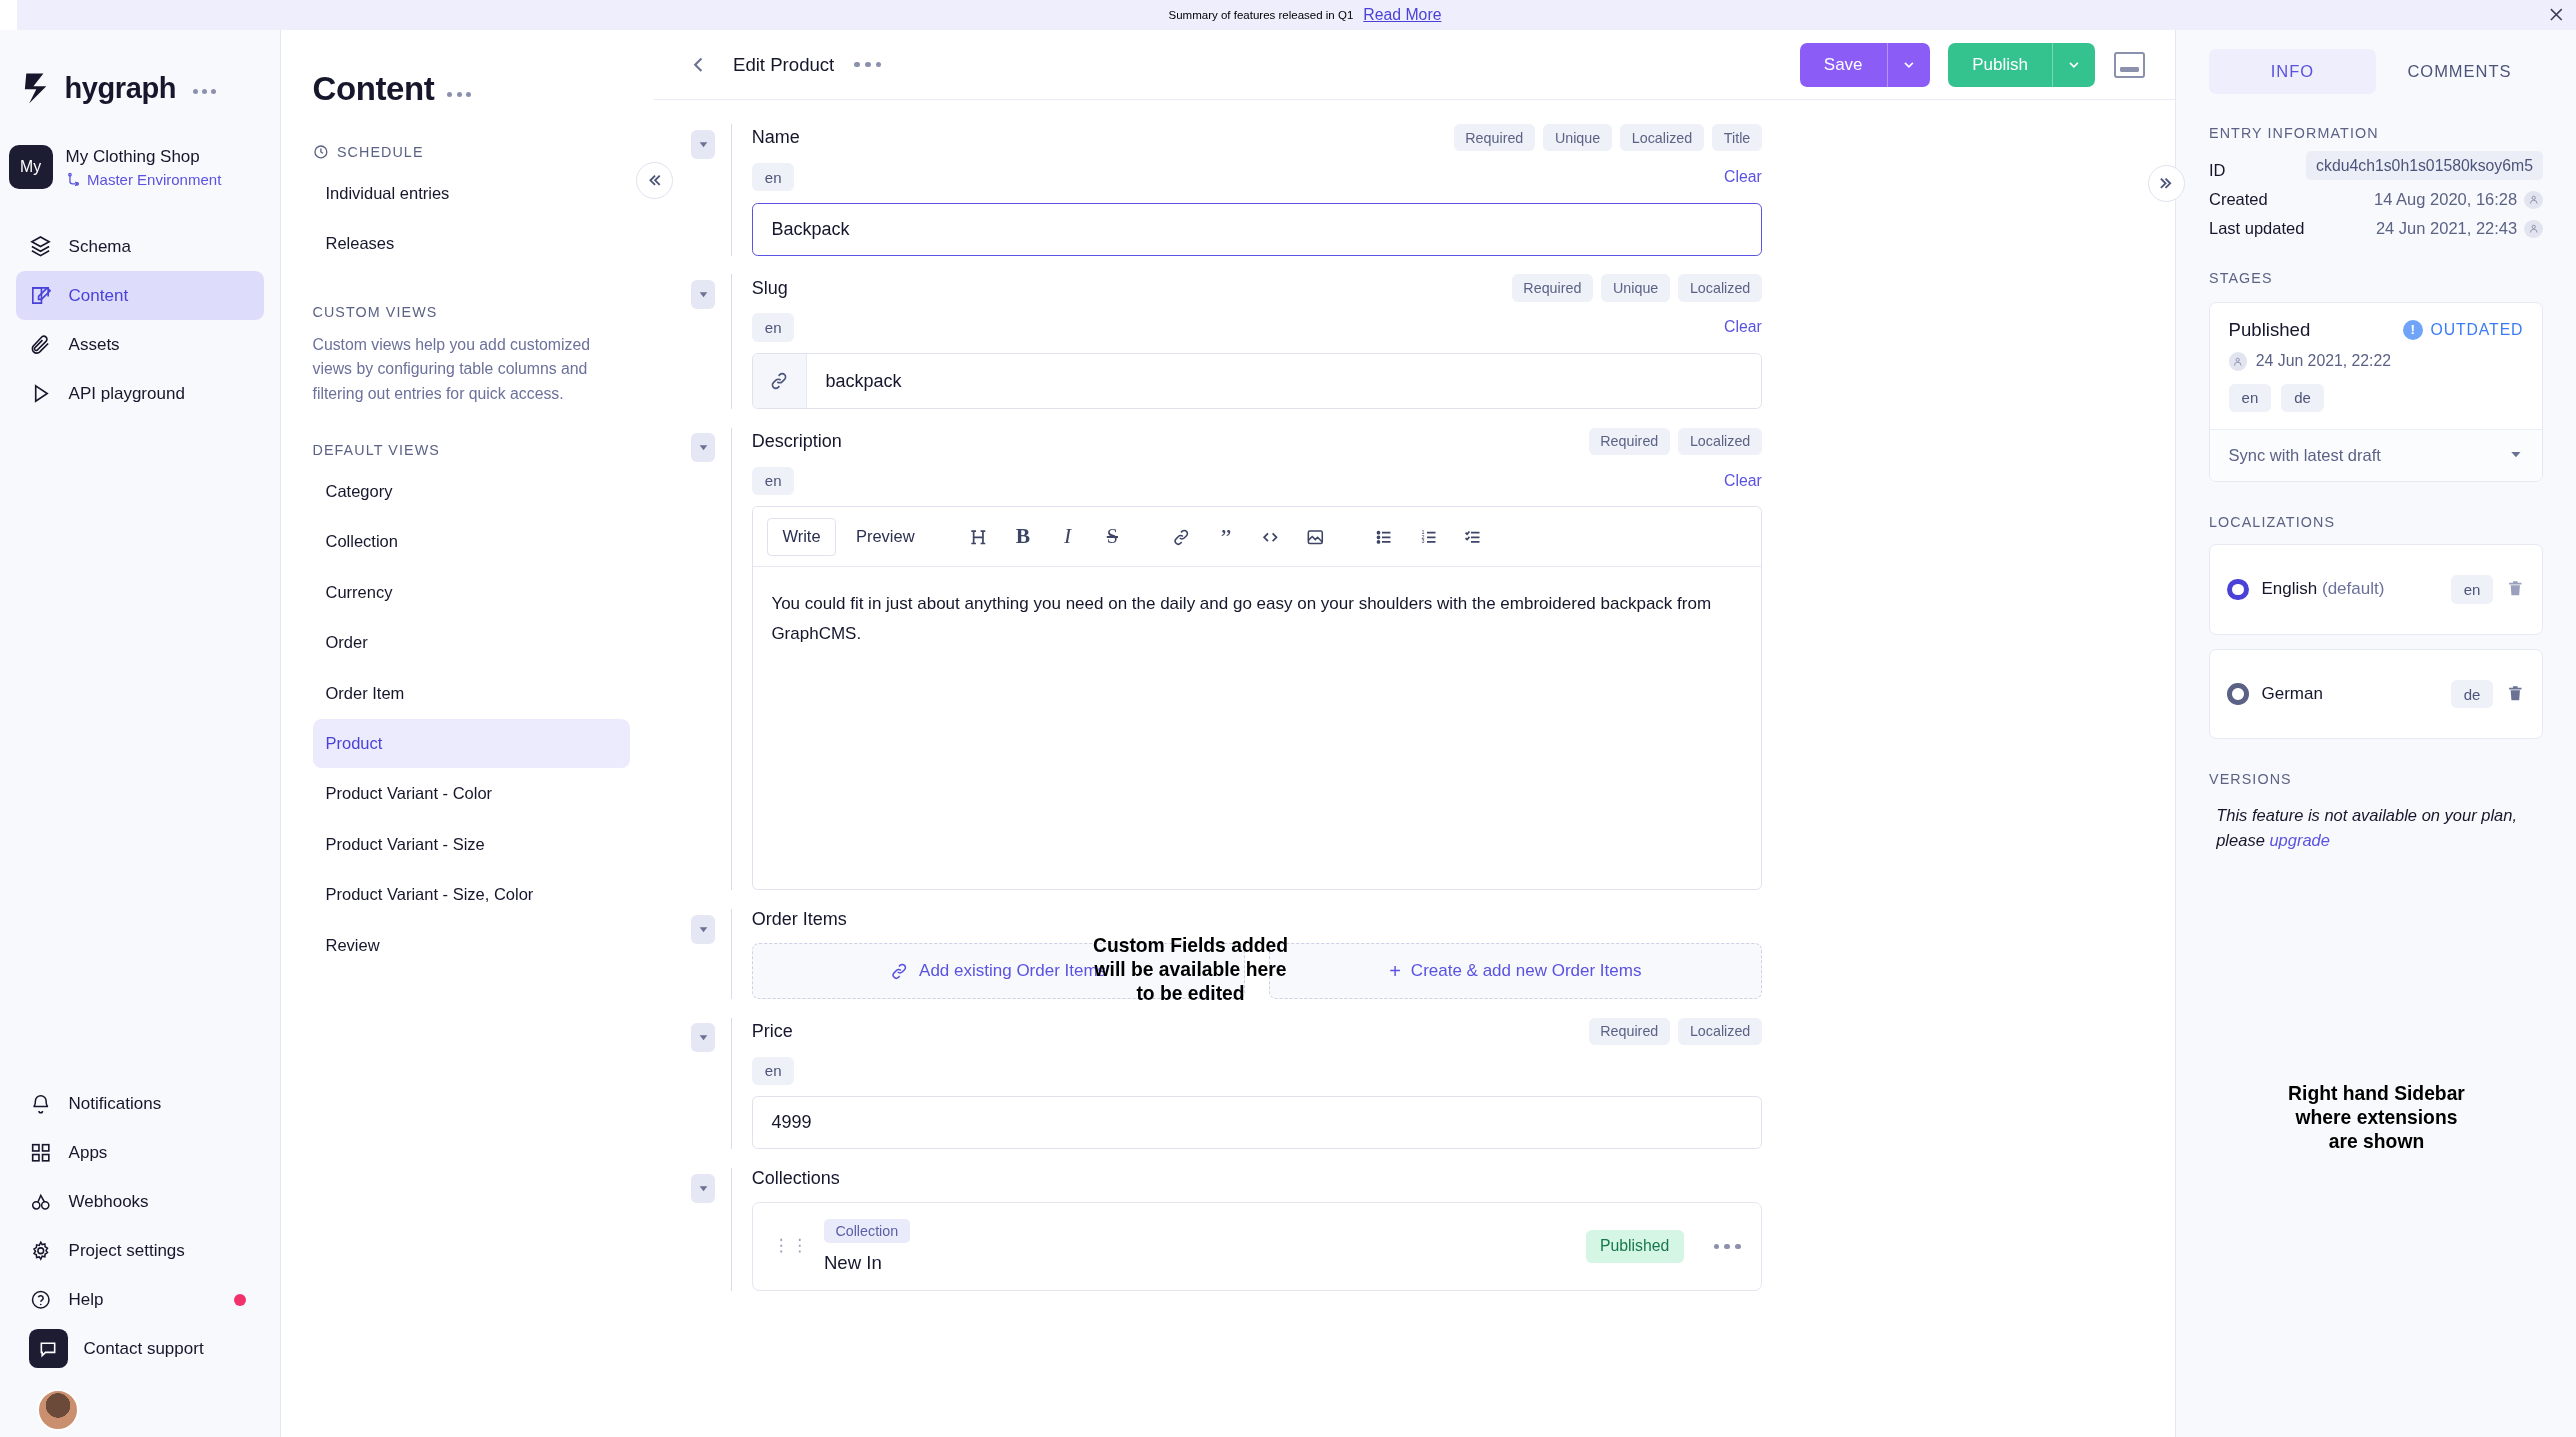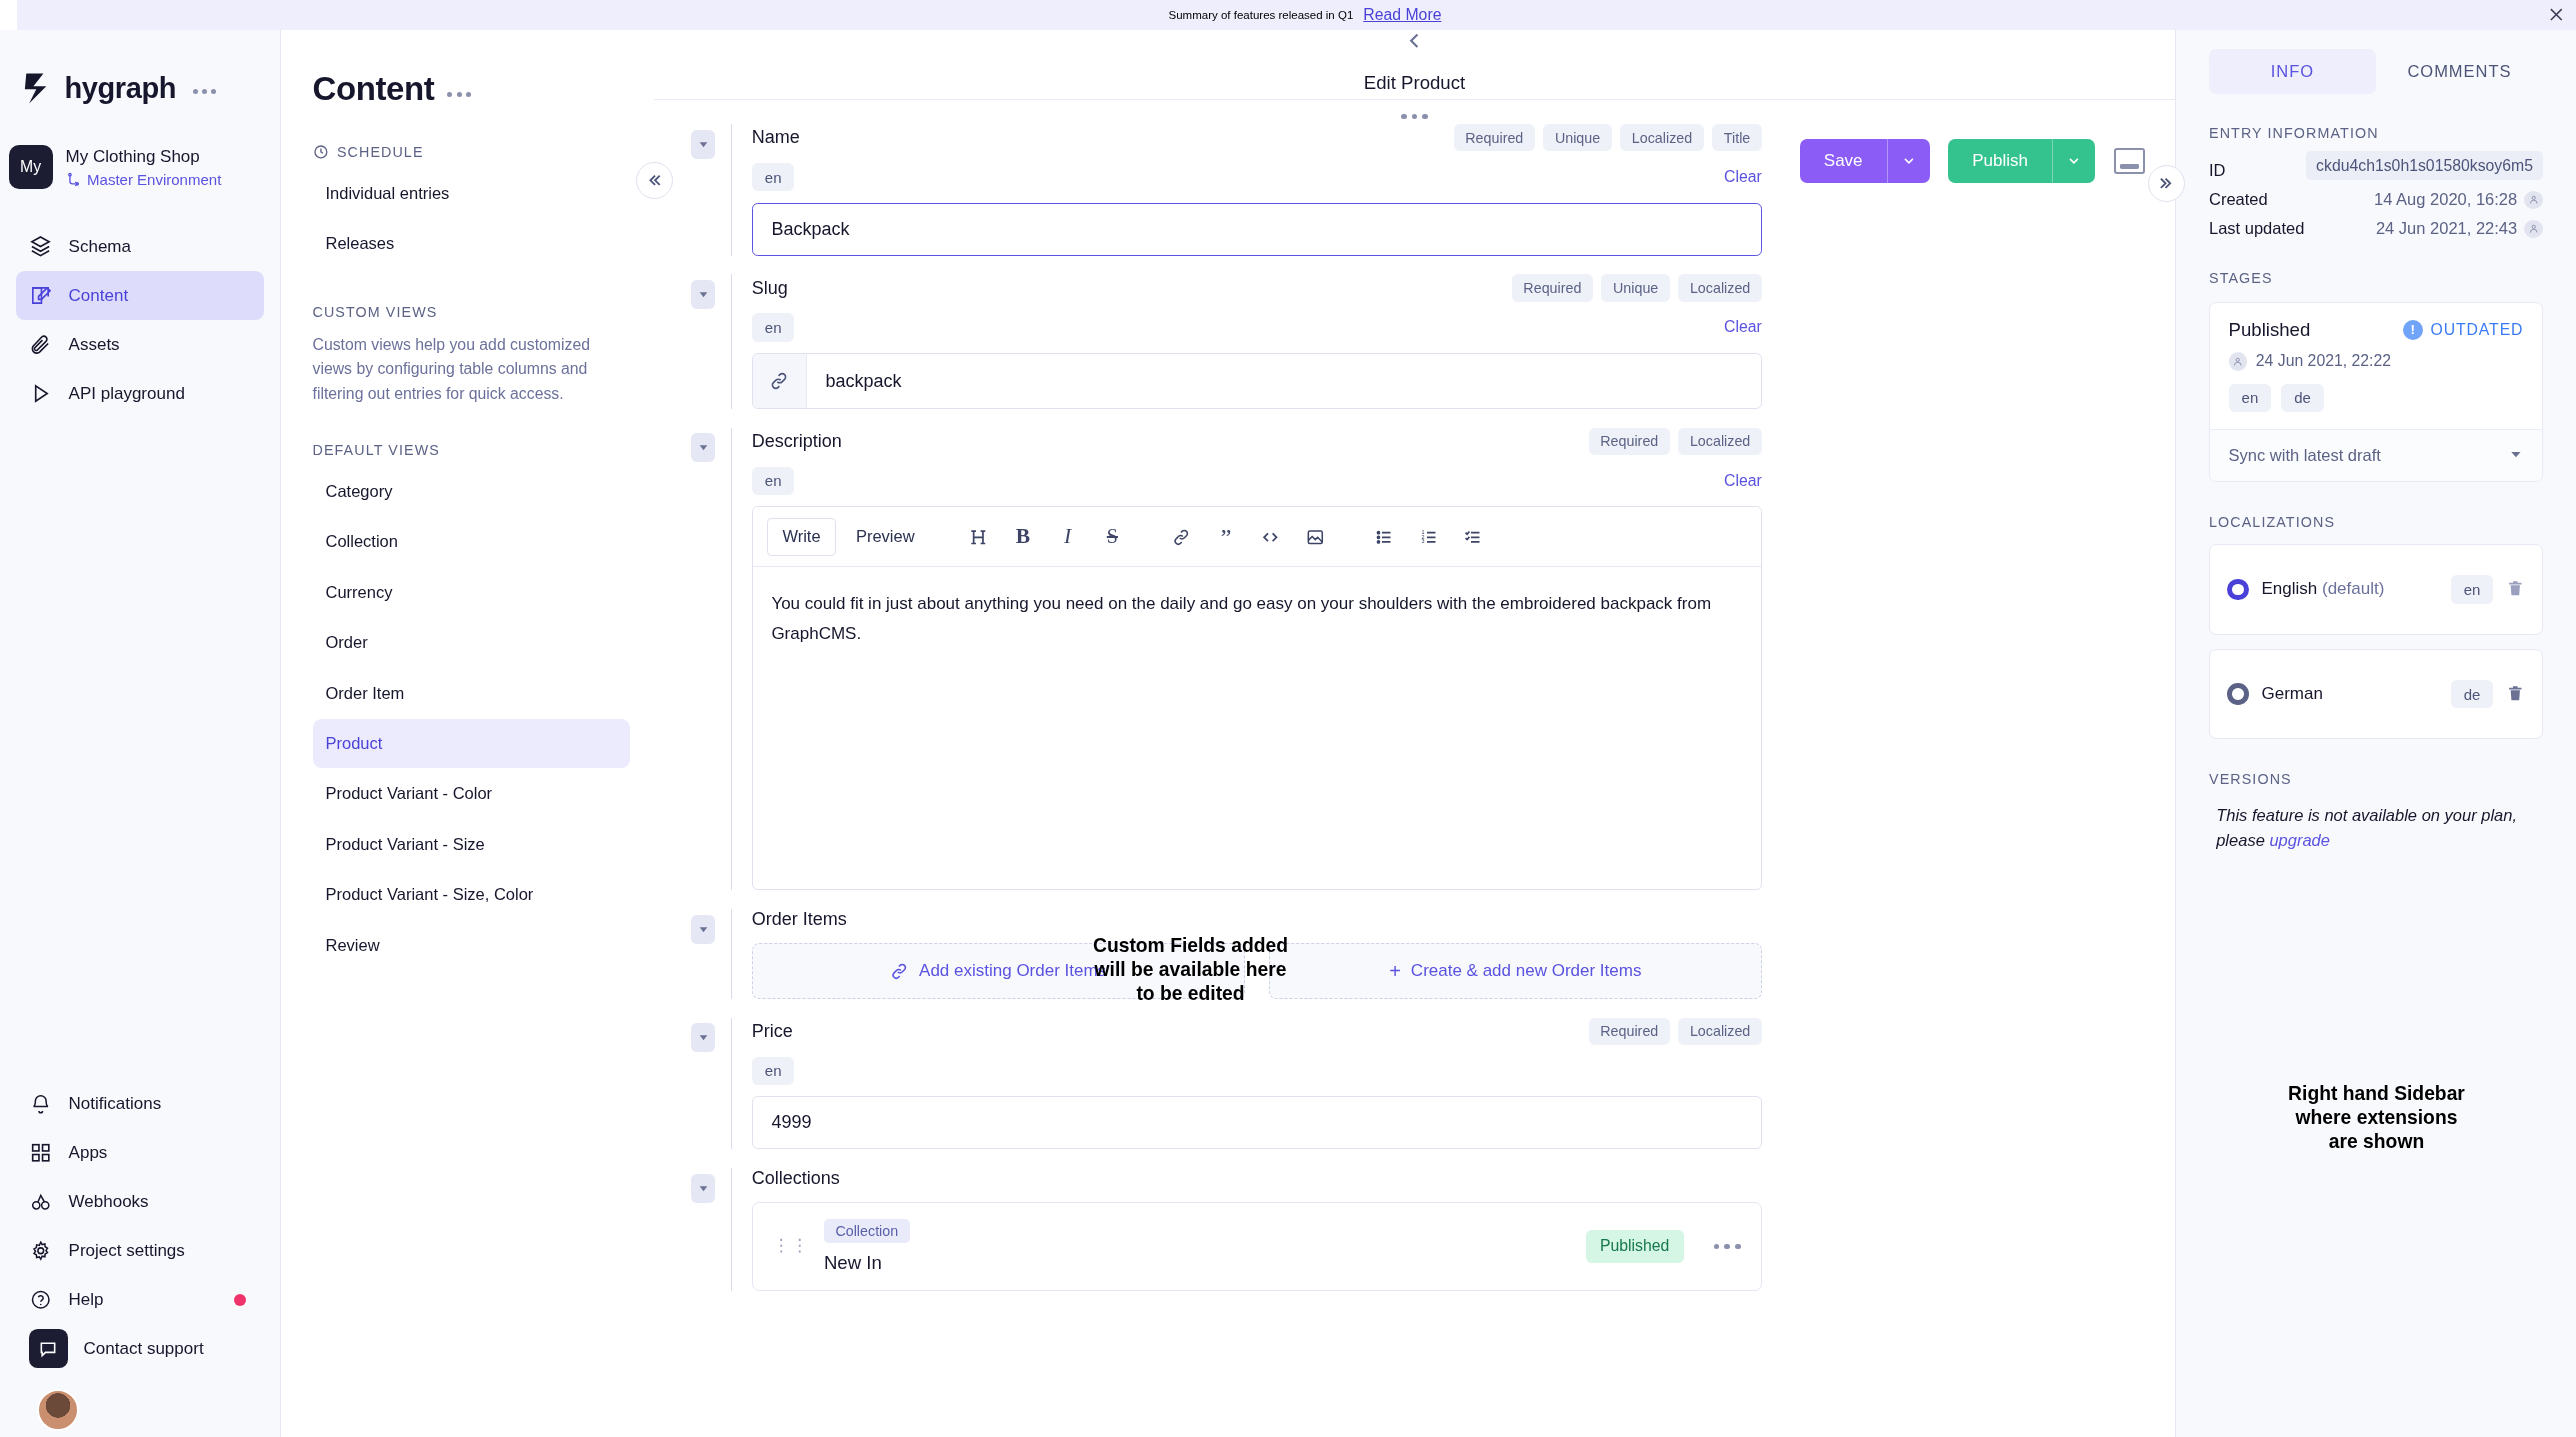--- a/index.html
+++ b/index.html
@@ -106,21 +106,21 @@
     display: flex; align-items: center; justify-content: center; cursor: pointer; z-index: 5;
   }
 
   
   .main {
     position: absolute; top: 30px; left: 654px; width: 1521px; height: 1408px;
     background: #ffffff; overflow: hidden;
   }
   .main-header {
     height: 70px; border-bottom: 0.7px solid #e9ecf4;
-    display: flex; align-items: center; padding: 0 30px; gap: 20px; flex-direction: column;
+    display: flex; align-items: center; padding: 0 30px; gap: 20px;
   }
   .back-btn { width: 29px; height: 29px; display: flex; align-items: center; justify-content: center; cursor: pointer; }
   .main-title { font-size: 18.6px; color: #16162c; }
   .hdots { display: flex; gap: 5px; cursor: pointer; }
   .hdots i { width: 5.7px; height: 5.7px; border-radius: 50%; background: #8b90ad; display: block; }
 
   .hdr-right { margin-left: auto; display: flex; align-items: center; gap: 18.6px; }
   .btn-split { display: flex; border-radius: 7.2px; overflow: hidden; }
   .btn-main {
     height: 44px; padding: 0 24px; display: flex; align-items: center;

